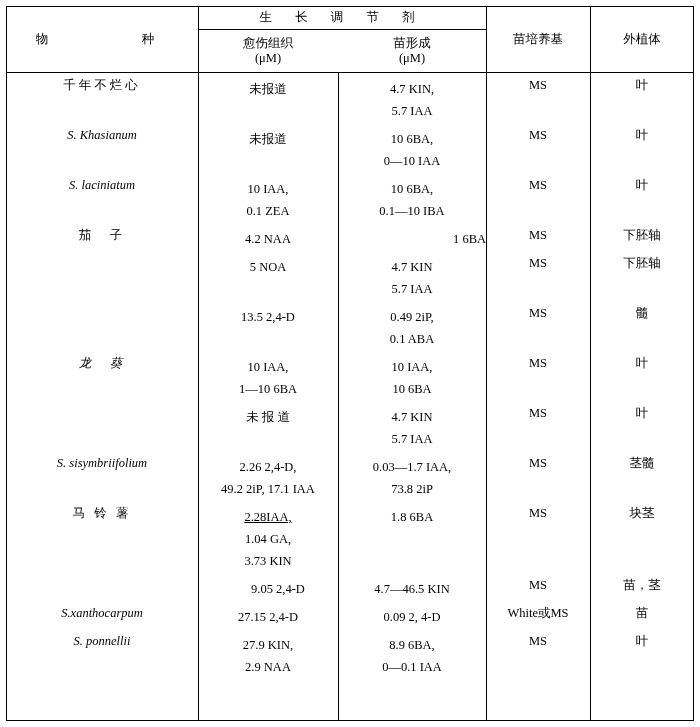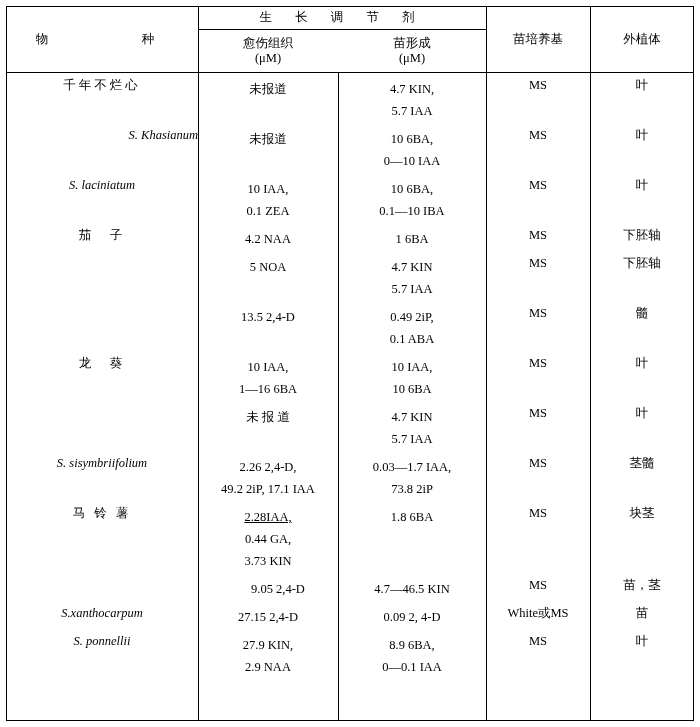--- a/index.html
+++ b/index.html
@@ -111,21 +111,21 @@
             <div style="line-height: 22px;">未报道</div>
           </td>
           <td class="c3 cell" style="vertical-align: top; padding-top: 6px;">
             <div style="line-height: 22px;">4.7 KIN,</div>
             <div style="line-height: 22px;">5.7 IAA</div>
           </td>
           <td class="c4 cell" style="vertical-align: top; padding-top: 6px;">MS</td>
           <td class="c5 cell" style="vertical-align: top; padding-top: 6px;">叶</td>
         </tr>
         <tr>
-          <td class="c1 sp sp-it" style="height: 42px; vertical-align: top; padding-top: 6px; text-align: right;">S. Khasianum</td>
+          <td class="c1 sp sp-it" style="height: 42px; vertical-align: top; padding-top: 6px;">S. Khasianum</td>
           <td class="c2 cell" style="vertical-align: top; padding-top: 6px;">
             <div style="line-height: 22px;">未报道</div>
           </td>
           <td class="c3 cell" style="vertical-align: top; padding-top: 6px;">
             <div style="line-height: 22px;">10 6BA,</div>
             <div style="line-height: 22px;">0—10 IAA</div>
           </td>
           <td class="c4 cell" style="vertical-align: top; padding-top: 6px;">MS</td>
           <td class="c5 cell" style="vertical-align: top; padding-top: 6px;">叶</td>
         </tr>
@@ -140,21 +140,21 @@
             <div style="line-height: 22px;">0.1—10 IBA</div>
           </td>
           <td class="c4 cell" style="vertical-align: top; padding-top: 6px;">MS</td>
           <td class="c5 cell" style="vertical-align: top; padding-top: 6px;">叶</td>
         </tr>
         <tr>
           <td class="c1 sp sp-cn" style="height: 20px; vertical-align: top; padding-top: 6px;">茄　子</td>
           <td class="c2 cell" style="vertical-align: top; padding-top: 6px;">
             <div style="line-height: 22px;">4.2 NAA</div>
           </td>
-          <td class="c3 cell" style="vertical-align: top; padding-top: 6px;">
+          <td class="c3 cell" style="vertical-align: top; padding-top: 6px; text-align: right;">
             <div style="line-height: 22px;">1 6BA</div>
           </td>
           <td class="c4 cell" style="vertical-align: top; padding-top: 6px;">MS</td>
           <td class="c5 cell" style="vertical-align: top; padding-top: 6px;">下胚轴</td>
         </tr>
         <tr>
           <td class="c1 sp sp-cn" style="height: 42px; vertical-align: top; padding-top: 6px;"></td>
           <td class="c2 cell" style="vertical-align: top; padding-top: 6px;">
             <div style="line-height: 22px;">5 NOA</div>
           </td>
@@ -171,24 +171,24 @@
             <div style="line-height: 22px;">13.5 2,4-D</div>
           </td>
           <td class="c3 cell" style="vertical-align: top; padding-top: 6px;">
             <div style="line-height: 22px;">0.49 2iP,</div>
             <div style="line-height: 22px;">0.1 ABA</div>
           </td>
           <td class="c4 cell" style="vertical-align: top; padding-top: 6px;">MS</td>
           <td class="c5 cell" style="vertical-align: top; padding-top: 6px;">髓</td>
         </tr>
         <tr>
-          <td class="c1 sp sp-cn" style="height: 42px; vertical-align: top; padding-top: 6px;">龙　葵</td>
+          <td class="c1 sp sp-cn" style="height: 42px; vertical-align: top; padding-top: 6px; font-style: italic;">龙　葵</td>
           <td class="c2 cell" style="vertical-align: top; padding-top: 6px;">
             <div style="line-height: 22px;">10 IAA,</div>
-            <div style="line-height: 22px;">1—16 6BA</div>
+            <div style="line-height: 22px;">1—10 6BA</div>
           </td>
           <td class="c3 cell" style="vertical-align: top; padding-top: 6px;">
             <div style="line-height: 22px;">10 IAA,</div>
             <div style="line-height: 22px;">10 6BA</div>
           </td>
           <td class="c4 cell" style="vertical-align: top; padding-top: 6px;">MS</td>
           <td class="c5 cell" style="vertical-align: top; padding-top: 6px;">叶</td>
         </tr>
         <tr>
           <td class="c1 sp sp-cn" style="height: 42px; vertical-align: top; padding-top: 6px;"></td>
@@ -212,21 +212,21 @@
             <div style="line-height: 22px; text-align: center;">0.03—1.7 IAA,</div>
             <div style="line-height: 22px;">73.8 2iP</div>
           </td>
           <td class="c4 cell" style="vertical-align: top; padding-top: 6px;">MS</td>
           <td class="c5 cell" style="vertical-align: top; padding-top: 6px;">茎髓</td>
         </tr>
         <tr>
           <td class="c1 sp sp-cn" style="height: 64px; vertical-align: top; padding-top: 6px;">马 铃 薯</td>
           <td class="c2 cell" style="vertical-align: top; padding-top: 6px;">
             <div style="line-height: 22px; text-decoration: underline;">2.28IAA,</div>
-            <div style="line-height: 22px;">0.44 GA,</div>
+            <div style="line-height: 22px;">1.04 GA,</div>
             <div style="line-height: 22px;">3.73 KIN</div>
           </td>
           <td class="c3 cell" style="vertical-align: top; padding-top: 6px;">
             <div style="line-height: 22px;">1.8 6BA</div>
           </td>
           <td class="c4 cell" style="vertical-align: top; padding-top: 6px;">MS</td>
           <td class="c5 cell" style="vertical-align: top; padding-top: 6px;">块茎</td>
         </tr>
         <tr>
           <td class="c1 sp sp-cn" style="height: 20px; vertical-align: top; padding-top: 6px;"></td>

